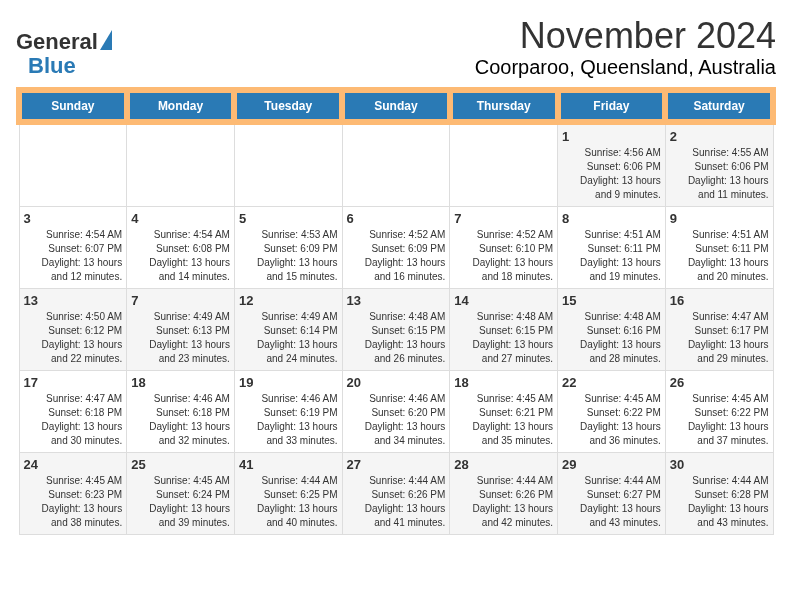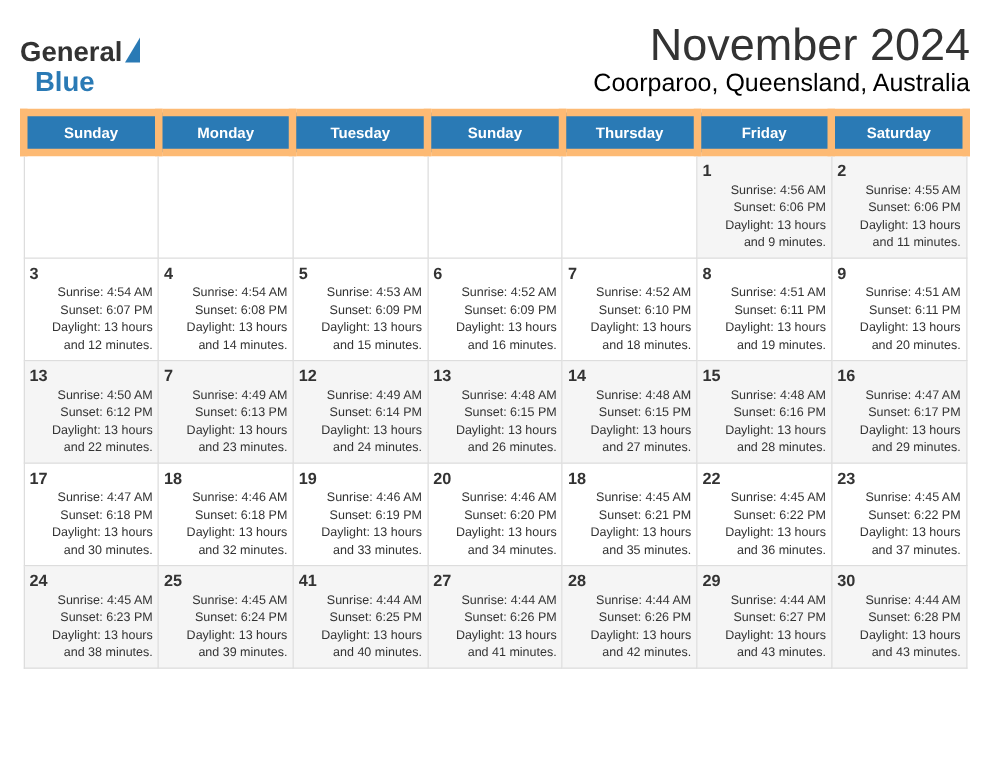--- a/index.html
+++ b/index.html
@@ -227,21 +227,21 @@
         </td>
         <td>
           <span class="day-num">18</span>
           <div class="day-info">Sunrise: 4:45 AM<br>Sunset: 6:21 PM<br>Daylight: 13 hours and 35 minutes.</div>
         </td>
         <td>
           <span class="day-num">22</span>
           <div class="day-info">Sunrise: 4:45 AM<br>Sunset: 6:22 PM<br>Daylight: 13 hours and 36 minutes.</div>
         </td>
         <td>
-          <span class="day-num">23</span>
+          <span class="day-num">26</span>
           <div class="day-info">Sunrise: 4:45 AM<br>Sunset: 6:22 PM<br>Daylight: 13 hours and 37 minutes.</div>
         </td>
       </tr>
       <tr>
         <td>
           <span class="day-num">24</span>
           <div class="day-info">Sunrise: 4:45 AM<br>Sunset: 6:23 PM<br>Daylight: 13 hours and 38 minutes.</div>
         </td>
         <td>
           <span class="day-num">25</span>

